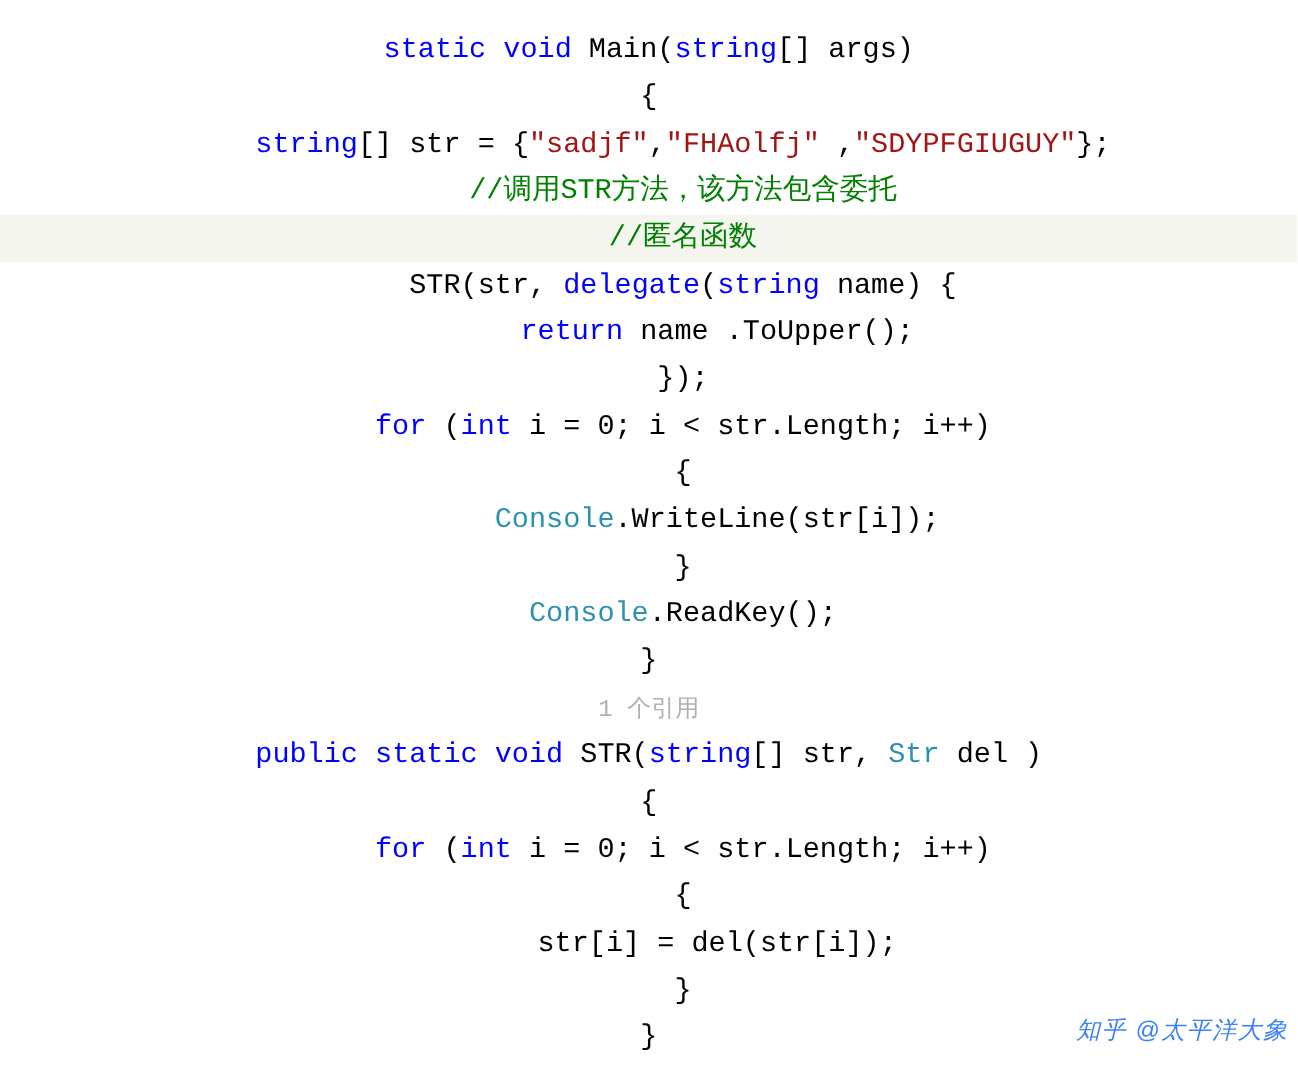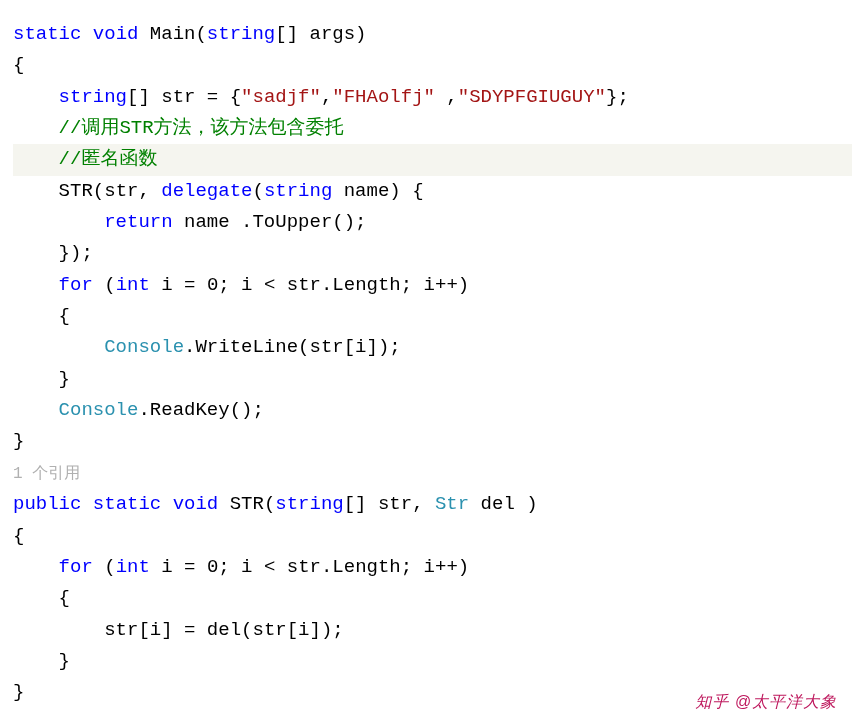--- a/index.html
+++ b/index.html
@@ -7,36 +7,37 @@
     padding: 0;
     font-family: Consolas, "Courier New", monospace;
     font-size: 19px;
     line-height: 1.65;
     background: #ffffff;
     color: #000000;
     width: 865px;
     position: relative;
   }
   pre {
-    margin: 13px;
-    padding: 6px 0 0 0;
+    margin: 0;
+    padding: 18px 0 0 0;
     white-space: pre;
     font-family: inherit;
+    text-align: center;
   }
   .kw   { color: #0000ff; }  
   .type { color: #2b91af; }  
   .str  { color: #a31515; }  
   .cmt  { color: #008000; }
   .ref  { color: #b0b0b0; font-size: 16px; }
   .hl-line { background: #f5f5ef; display: inline-block; width: 100%; }
   .watermark {
     position: absolute;
-    right: 28px;
+    right: 6px;
     bottom: 6px;
-    color: #be185d;
+    color: #3b82f6;
     font-family: Arial, "Microsoft YaHei", sans-serif;
     font-size: 16px;
     font-style: italic;
     letter-spacing: 1px;
   }
 </style>
 </head>
 <body>
 
 <pre><span><span class="kw">static</span> <span class="kw">void</span> <span>Main</span>(<span class="kw">string</span>[] <span>args</span>)</span>

